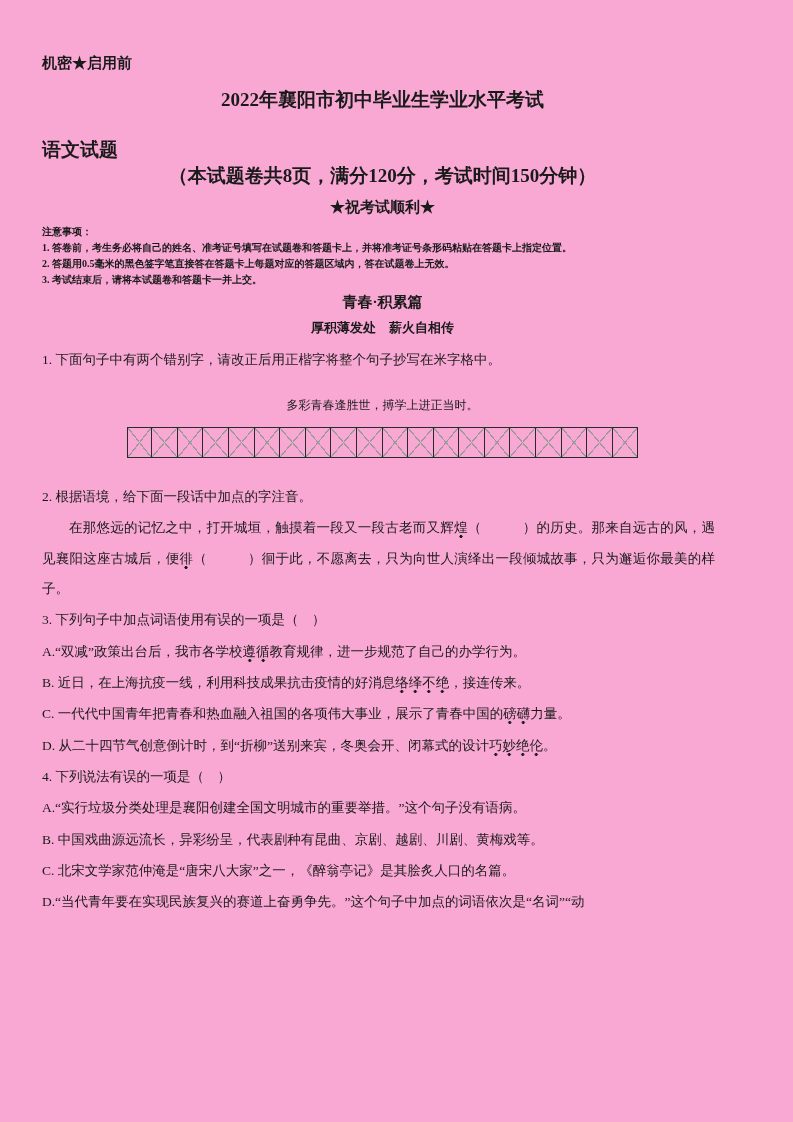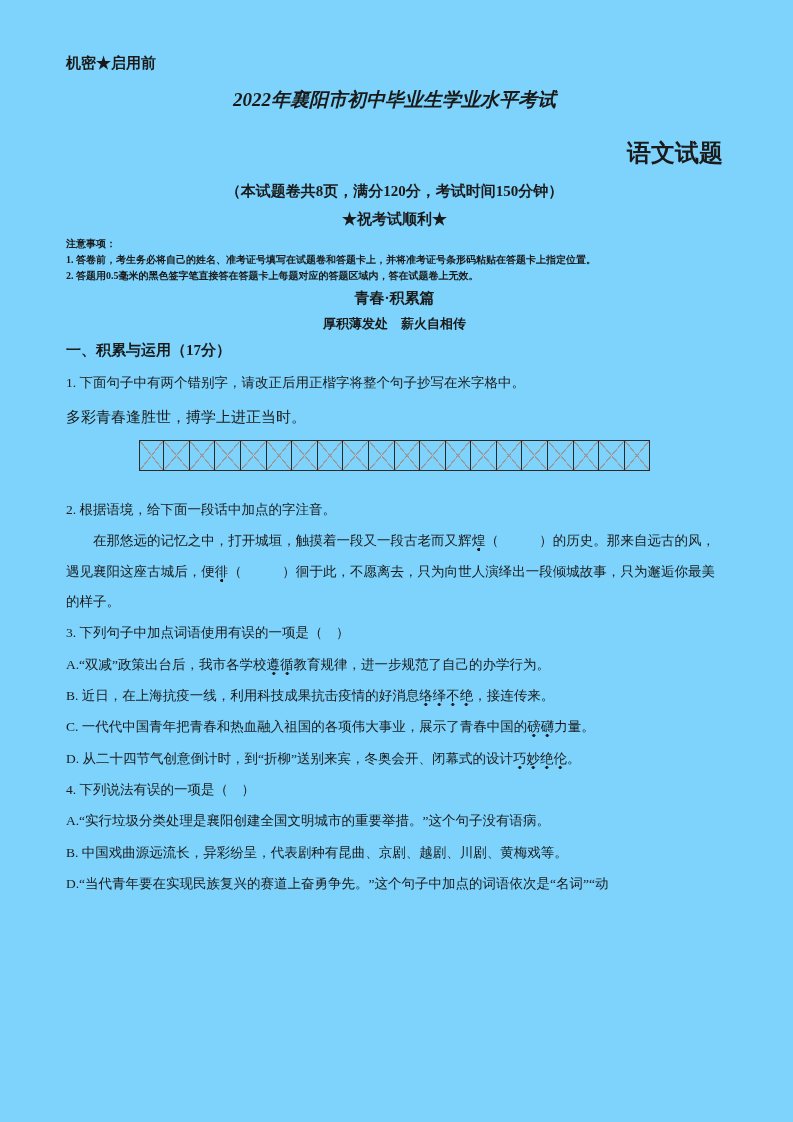--- a/index.html
+++ b/index.html
@@ -5,51 +5,49 @@
   html, body {
     margin: 0;
     padding: 0;
     background: #ffffff;
   }
   .page {
     position: relative;
     width: 793px;
     height: 1122px;
     margin: 0 auto;
-    background: #7dd3fc;
+    background: #f9a8d4;
     color: #1a1a1a;
     font-family: "Liberation Serif", "DejaVu Serif", serif;
     font-size: 14px;
     box-sizing: border-box;
-    padding: 54px 70px 40px 66px;
+    padding: 54px 70px 40px 42px;
     overflow: hidden;
   }
   .bold { font-weight: bold; }
   .center { text-align: center; }
 
   .confidential {
     font-weight: bold;
     font-size: 15px;
   }
   .title {
     margin: 14px 0 0 0;
     text-align: center;
     font-size: 19px;
     font-weight: bold;
-    font-style: italic;
   }
   .subtitle {
     margin: 24px 0 0 0;
-    text-align: right;
-    font-size: 24px;
+    text-align: left;
+    font-size: 19px;
     font-weight: bold;
   }
   .exam-info {
-    margin-top: 13px;
-    font-size: 15px;
+    font-size: 19px;
     text-align: center;
   }
   .wish {
     margin-top: 9px;
     font-size: 15px;
   }
   .notice {
     margin-top: 7px;
     font-size: 10px;
   }
@@ -80,23 +78,23 @@
     font-size: 15px;
     font-weight: bold;
   }
   .q-stem {
     margin: 0;
     margin-top: 12px;
     font-size: 13.5px;
     line-height: 1.6;
   }
   .q1-sentence {
-    margin-top: 14px;
-    text-align: left;
-    font-size: 15px;
+    margin-top: 26px;
+    text-align: center;
+    font-size: 12px;
   }
   .writing-grid {
     margin-top: 13px;
     display: flex;
     justify-content: center;
   }
   .mizige {
     width: 25.6px;
     height: 31px;
     box-sizing: border-box;
@@ -141,25 +139,25 @@
 
   <h1 class="title">2022年襄阳市初中毕业生学业水平考试</h1>
   <h2 class="subtitle">语文试题</h2>
   <div class="exam-info center bold">（本试题卷共8页，满分120分，考试时间150分钟）</div>
   <div class="wish center bold">★祝考试顺利★</div>
 
   <div class="notice">
     <div class="notice-heading">注意事项：</div>
     <p class="notice-item">1. 答卷前，考生务必将自己的姓名、准考证号填写在试题卷和答题卡上，并将准考证号条形码粘贴在答题卡上指定位置。</p>
     <p class="notice-item">2. 答题用0.5毫米的黑色签字笔直接答在答题卡上每题对应的答题区域内，答在试题卷上无效。</p>
+    <p class="notice-item">3. 考试结束后，请将本试题卷和答题卡一并上交。</p>
   </div>
 
   <div class="part-title">青春·积累篇</div>
   <div class="part-subtitle">厚积薄发处　薪火自相传</div>
-  <div class="section-heading">一、积累与运用（17分）</div>
 
   <div>
     <p class="q-stem">1. 下面句子中有两个错别字，请改正后用正楷字将整个句子抄写在米字格中。</p>
     <div class="q1-sentence">多彩青春逢胜世，搏学上进正当时。</div>
     <div class="writing-grid">
         <div class="mizige"></div>
         <div class="mizige"></div>
         <div class="mizige"></div>
         <div class="mizige"></div>
         <div class="mizige"></div>
@@ -191,16 +189,17 @@
     <p><span>A.“双减”政策出台后，我市各学校</span><span class="emdot">遵循</span><span>教育规律，进一步规范了自己的办学行为。</span></p>
     <p><span>B. 近日，在上海抗疫一线，利用科技成果抗击疫情的好消息</span><span class="emdot">络绎不绝</span><span>，接连传来。</span></p>
     <p><span>C. 一代代中国青年把青春和热血融入祖国的各项伟大事业，展示了青春中国的</span><span class="emdot">磅礴</span><span>力量。</span></p>
     <p><span>D. 从二十四节气创意倒计时，到“折柳”送别来宾，冬奥会开、闭幕式的设计</span><span class="emdot">巧妙绝伦</span><span>。</span></p>
   </div>
 
   <div class="q-options">
     <p class="q-stem q4-stem">4. 下列说法有误的一项是（　）</p>
     <p>A.“实行垃圾分类处理是襄阳创建全国文明城市的重要举措。”这个句子没有语病。</p>
     <p>B. 中国戏曲源远流长，异彩纷呈，代表剧种有昆曲、京剧、越剧、川剧、黄梅戏等。</p>
+    <p>C. 北宋文学家范仲淹是“唐宋八大家”之一，《醉翁亭记》是其脍炙人口的名篇。</p>
     <p>D.“当代青年要在实现民族复兴的赛道上奋勇争先。”这个句子中加点的词语依次是“名词”“动</p>
   </div>
 
 </div>
 
 </body></html>

